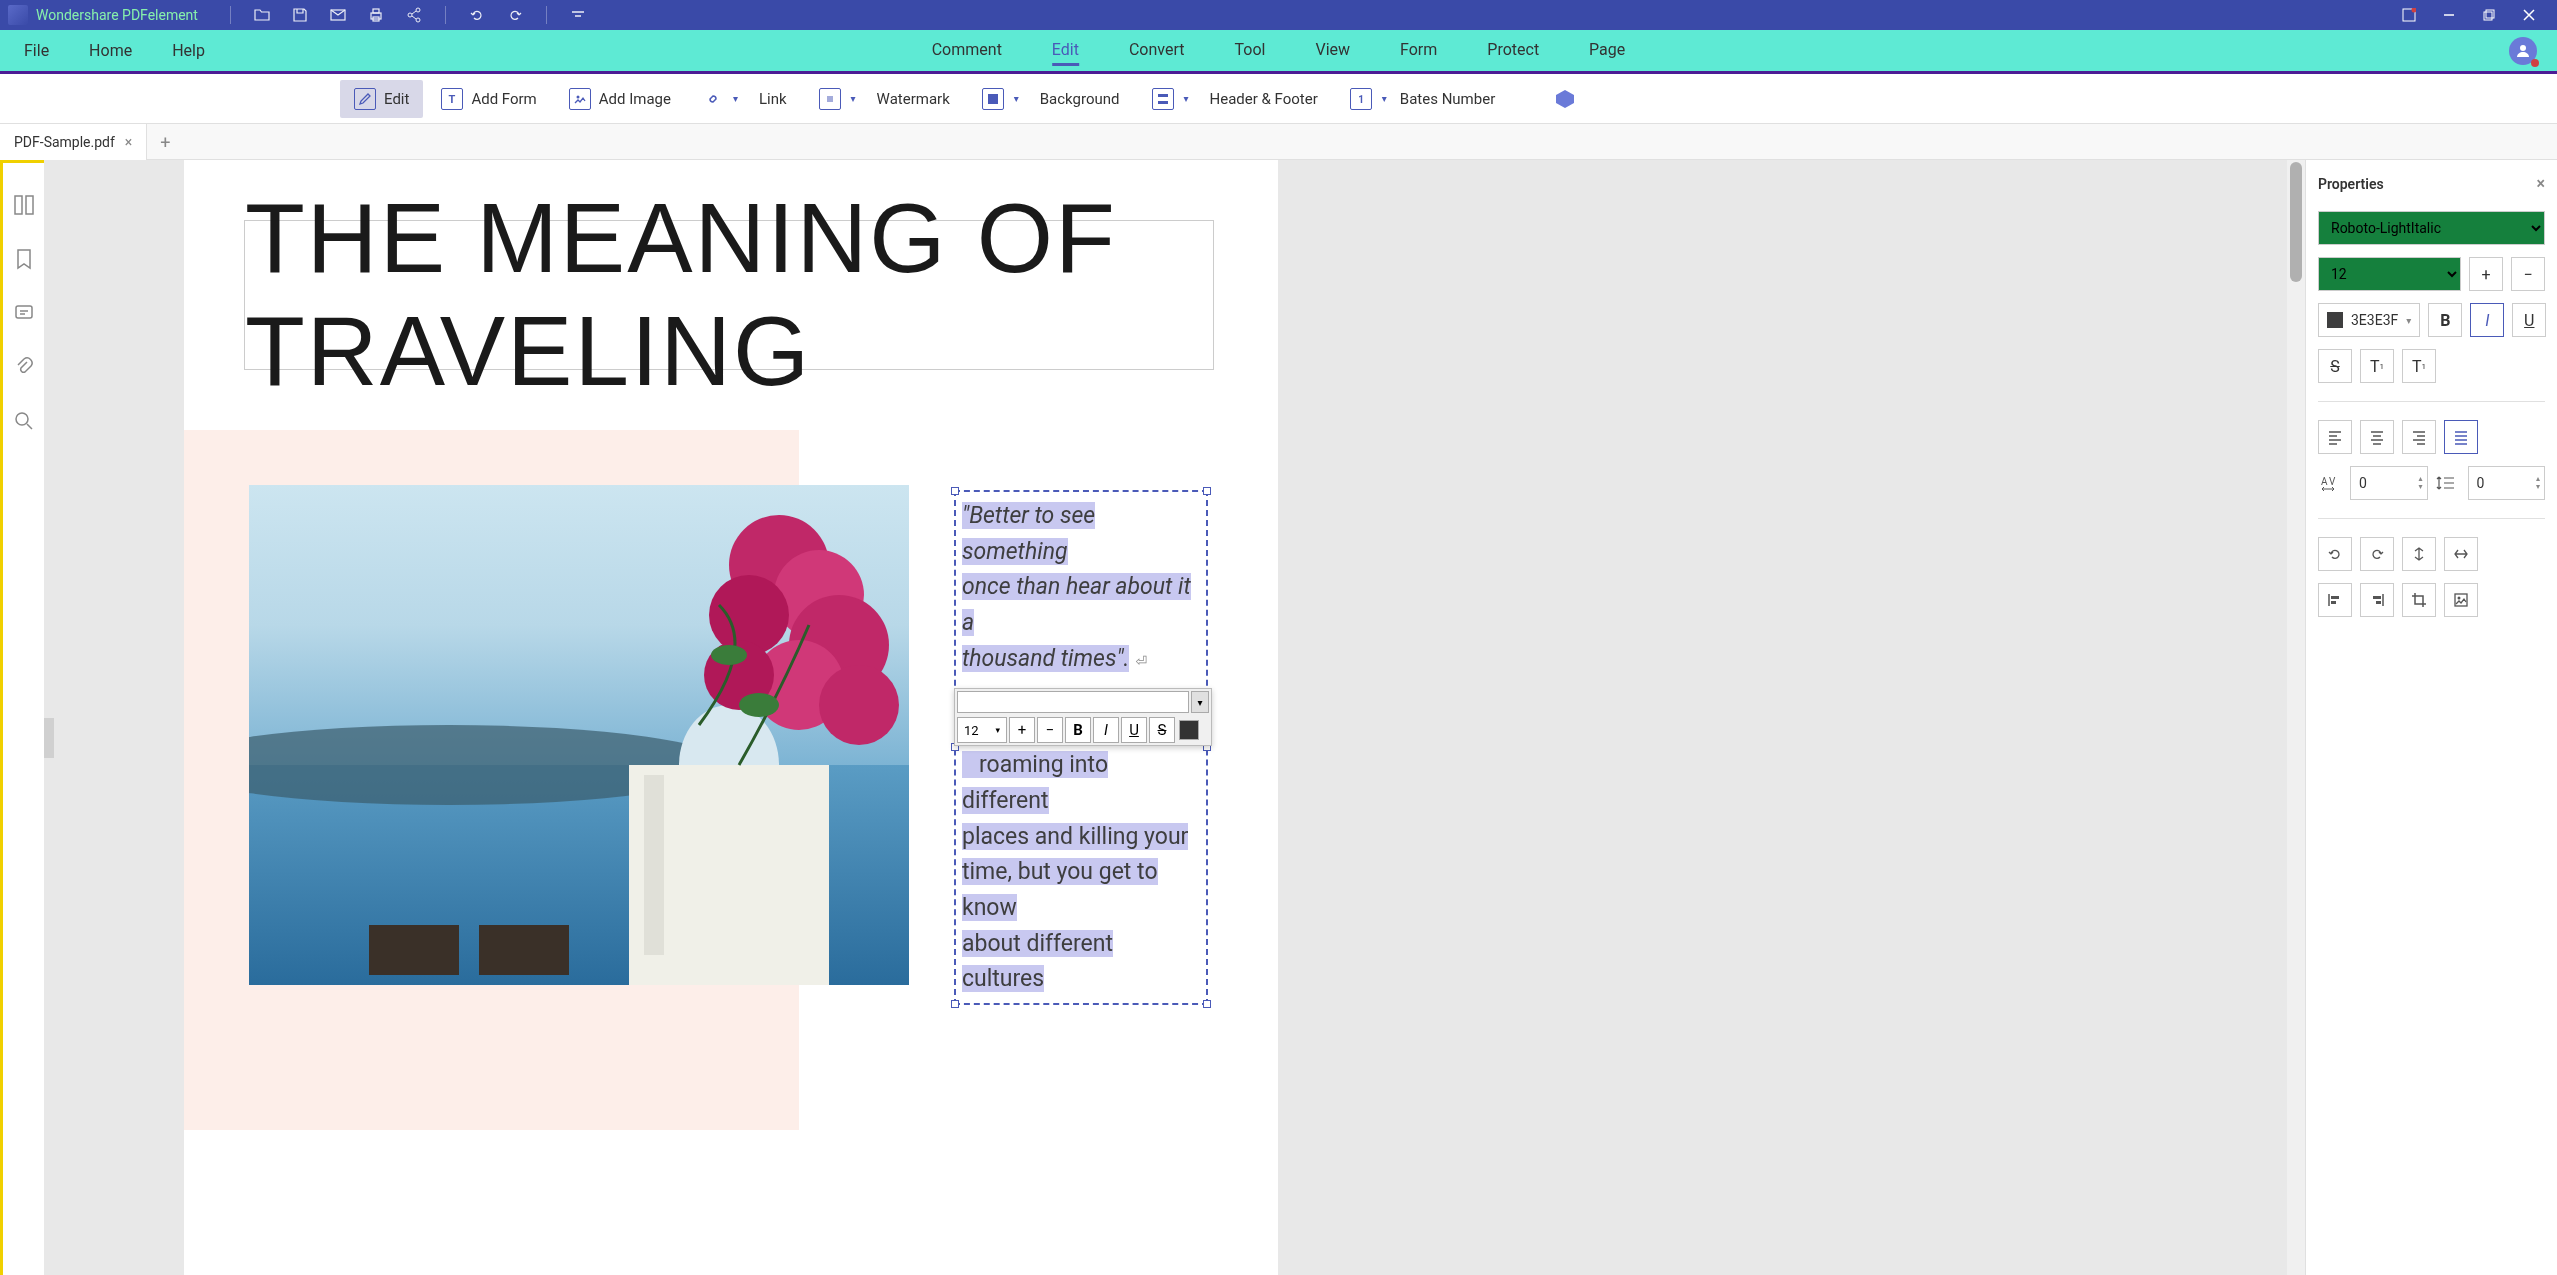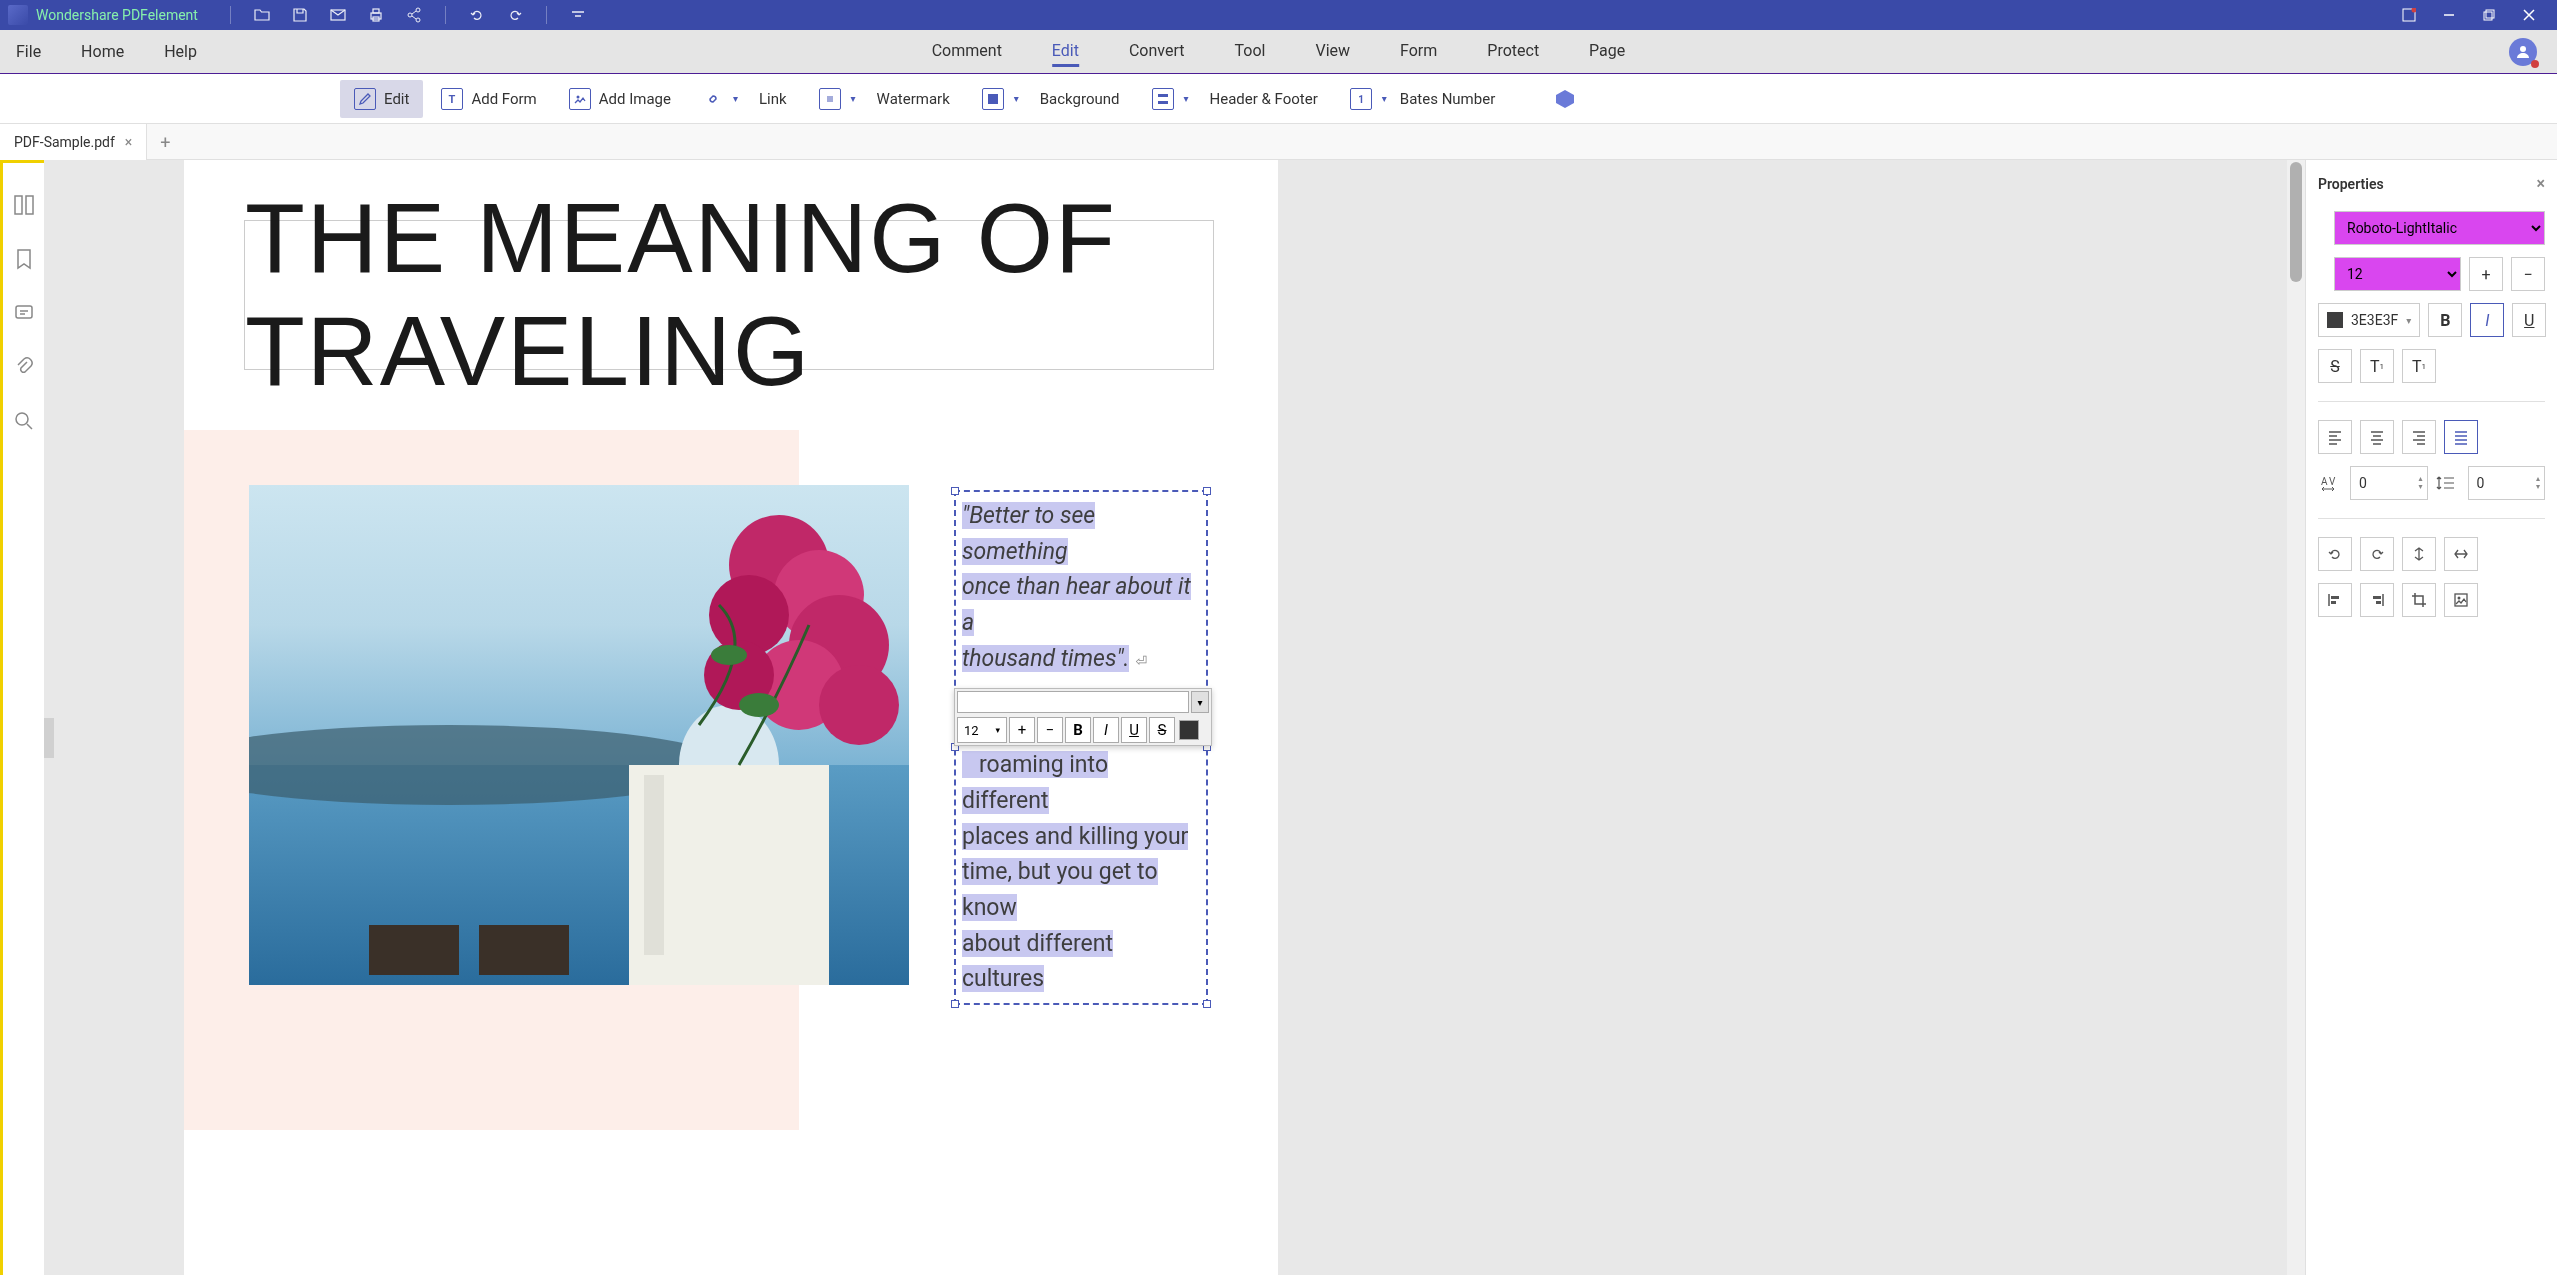--- a/index.html
+++ b/index.html
@@ -8,21 +8,21 @@
 
 .titlebar { height: 30px; background: #3a4aa8; display: flex; align-items: center; color: #86efac; font-size: 14px; padding: 0 8px; }
 .titlebar .logo { width: 20px; height: 20px; background: linear-gradient(135deg, #5a6ac8, #3a4aa8); margin-right: 8px; border-radius: 2px; }
 .titlebar .app-name { margin-right: 20px; }
 .titlebar .sep { width: 1px; height: 18px; background: rgba(255,255,255,0.3); margin: 0 12px; }
 .titlebar .t-icon { width: 18px; height: 18px; margin: 0 10px; opacity: 0.9; cursor: pointer; display: inline-flex; align-items: center; justify-content: center; }
 .titlebar .spacer { flex: 1; }
 .titlebar .win-btn { width: 40px; height: 30px; display: flex; align-items: center; justify-content: center; cursor: pointer; }
 
 
-.menubar { height: 44px; background: #e5e5e5; border-bottom: 1px solid #4c1d95; display: flex; align-items: center; padding: 0 16px; position: relative; }
+.menubar { height: 44px; background: #5eead4; border-bottom: 3px solid #4c1d95; display: flex; align-items: center; padding: 0 24px; position: relative; }
 .menubar .left-menus { display: flex; gap: 40px; }
 .menubar .left-menus .m-item { font-size: 16px; color: #333; cursor: pointer; padding: 4px 0; }
 .menubar .center-menus { position: absolute; left: 50%; transform: translateX(-50%); display: flex; gap: 50px; }
 .menubar .center-menus .m-item { font-size: 16px; color: #333; cursor: pointer; padding: 4px 0; border-bottom: 3px solid transparent; }
 .menubar .center-menus .m-item.active { color: #4a5ab8; border-bottom-color: #4a5ab8; }
 .menubar .avatar { position: absolute; right: 20px; width: 28px; height: 28px; border-radius: 50%; background: #6a7ad8; display: flex; align-items: center; justify-content: center; }
 .menubar .avatar::after { content: ''; position: absolute; bottom: -2px; right: -2px; width: 8px; height: 8px; background: #d04040; border-radius: 50%; }
 
 
 .toolbar { height: 50px; background: #fff; display: flex; align-items: center; padding-left: 340px; gap: 4px; border-bottom: 1px solid #e0e0e0; }
@@ -76,21 +76,21 @@
 
 
 .scrollbar-track { position: absolute; right: 0; top: 0; width: 18px; height: 100%; background: #f0f0f0; }
 .scrollbar-thumb { position: absolute; right: 3px; top: 2px; width: 12px; height: 120px; background: #b0b0b0; border-radius: 6px; cursor: pointer; }
 
 
 .props { width: 252px; background: #fff; border-left: 1px solid #e0e0e0; padding: 14px 12px; font-size: 14px; color: #333; }
 .props .p-head { display: flex; justify-content: space-between; align-items: center; margin-bottom: 18px; font-weight: 600; }
 .props .p-head .close { font-size: 16px; color: #888; cursor: pointer; }
 .props .p-row { display: flex; gap: 8px; margin-bottom: 12px; align-items: center; }
-.props select, .props .inp { height: 34px; border: 1px solid #ccc; background: #d946ef; padding: 0 8px; font-size: 14px; width: 100%; margin-left: 16px; }
+.props select, .props .inp { height: 34px; border: 1px solid #ccc; background: #15803d; padding: 0 8px; font-size: 14px; width: 100%; }
 .props .btn { width: 34px; height: 34px; border: 1px solid #ccc; background: #fff; display: flex; align-items: center; justify-content: center; cursor: pointer; font-size: 16px; flex-shrink: 0; }
 .props .btn.active { border-color: #4a5ab8; color: #4a5ab8; }
 .props .color-row { height: 34px; border: 1px solid #ccc; display: flex; align-items: center; padding: 10px 8px; gap: 8px; flex: 1; }
 .props .color-row .sw { width: 16px; height: 16px; background: #3e3e3f; }
 .props .color-row .dd { margin-left: auto; font-size: 10px; color: #888; }
 .props hr { border: none; border-top: 1px solid #e0e0e0; margin: 18px 0; }
 .props .spin-inp { flex: 1; height: 34px; border: 1px solid #ccc; display: flex; align-items: center; padding: 0 8px; position: relative; }
 .props .spin-inp .arrows { position: absolute; right: 4px; display: flex; flex-direction: column; font-size: 8px; line-height: 1; color: #888; }
 
 svg { display: block; }

